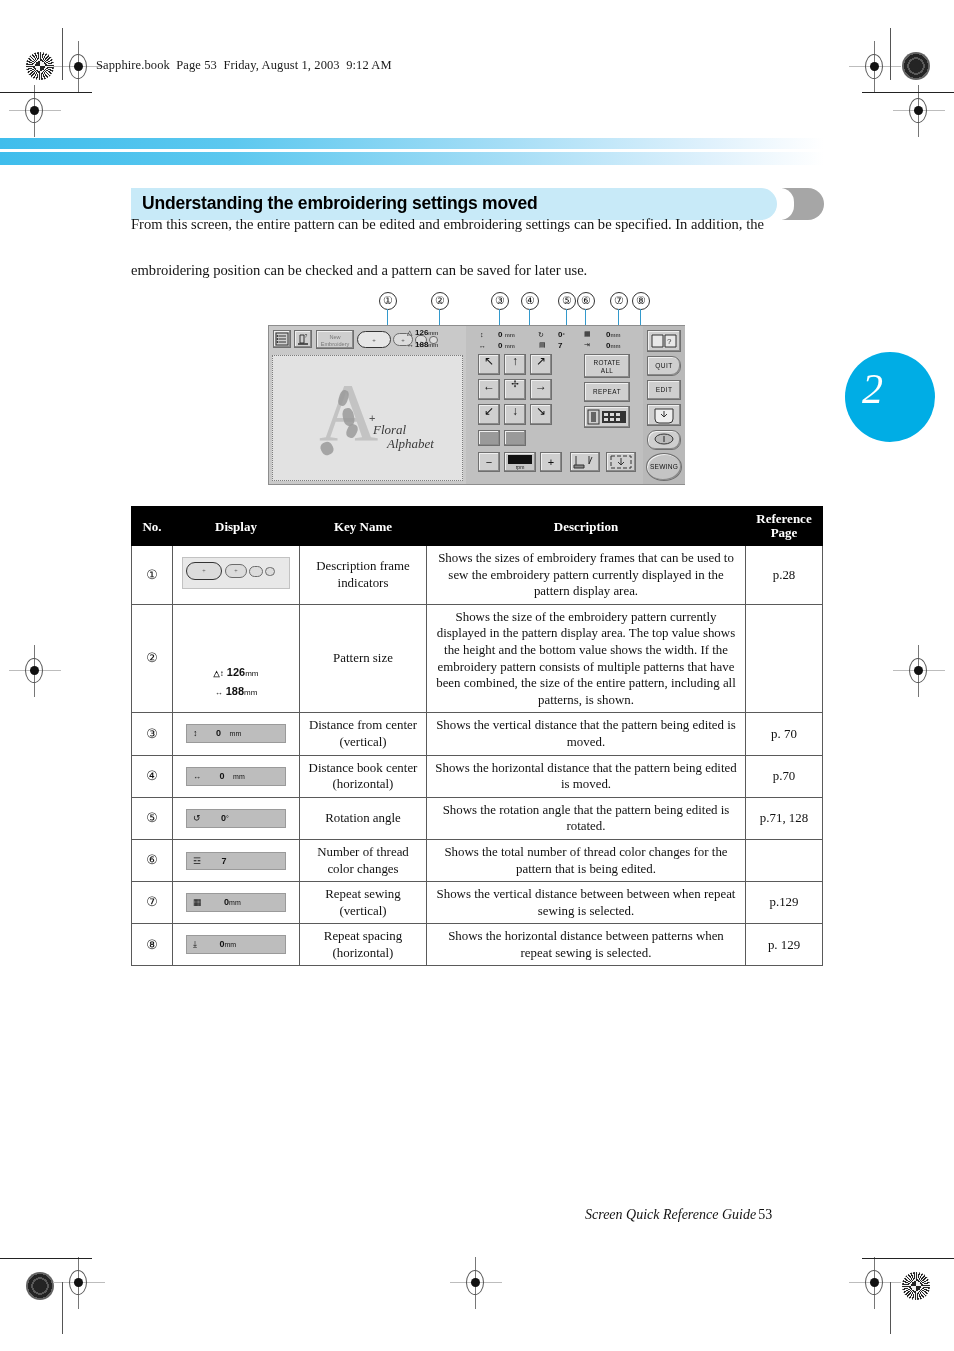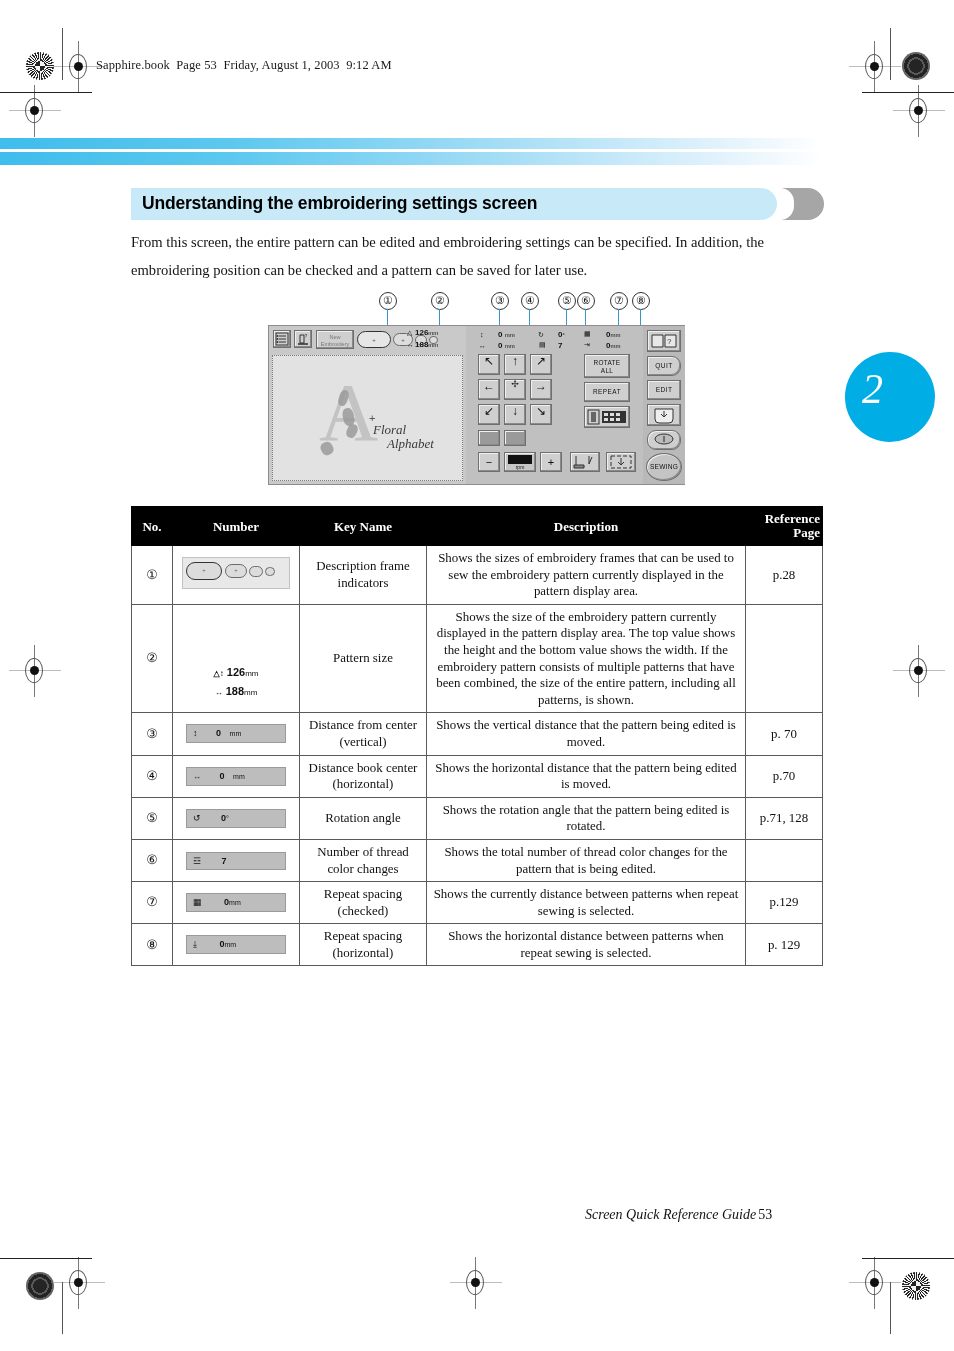--- a/index.html
+++ b/index.html
@@ -186,23 +186,23 @@
 <div class="trimline" style="left:890px;top:1282px;width:1.2px;height:52px;"></div>
 
 <div class="bookhdr">Sapphire.book  Page 53  Friday, August 1, 2003  9:12 AM</div>
 
 <div class="gbar" style="top:138px;width:824px;height:11px;"></div>
 <div class="gbar" style="top:152px;width:824px;height:13px;"></div>
 
 <div class="titlecap"></div>
 <div class="titlecapin"></div>
 <div class="titlebar">
-  <div class="t">Understanding the embroidering settings screen</div>
+  <div class="t">Understanding the embroidering settings moved</div>
 </div>
-<div class="intro" style="top:228px;">From this screen, the entire pattern can be edited and embroidering settings can be specified. In addition, the</div>
+<div class="intro" style="top:210px;">From this screen, the entire pattern can be edited and embroidering settings can be specified. In addition, the</div>
 <div class="intro" style="top:256px;">embroidering position can be checked and a pattern can be saved for later use.</div>
 
 <div class="chapcircle">
   <span>2</span>
 </div>
 
 <div class="callout" style="left:379px;top:292px;">
   <div class="num">①</div>
   </div>
 <div class="lead" style="left:387px;top:309px;height:24px;"></div>
@@ -404,24 +404,24 @@
         </svg></div>
     <div class="sbtn" style="left:3px;top:127px;width:36px;height:28px;border-radius:50%;background:#c4c4c4;">
       <span style="font-size:6.6px;line-height:26px;letter-spacing:.2px;">SEWING</span></div>
   </div>
 </div>
 
 <table class="ref">
   <thead>
     <tr>
       <th style="width:30px;">No.</th>
-      <th style="width:116px;">Number</th>
+      <th style="width:116px;">Display</th>
       <th style="width:116px;">Key Name</th>
       <th>Description</th>
-      <th style="width:66px;line-height:14px;text-align:right;">Reference<br>Page</th>
+      <th style="width:66px;line-height:14px;">Reference<br>Page</th>
     </tr>
   </thead>
   <tbody>
     <tr>
       <td class="no">①</td>
       <td class="disp">
         <span class="cellwhite" style="width:96px;height:24px;">
           <span class="frameico" style="left:3px;top:4px;width:36px;height:18px;border-color:#333;border-width:1.6px;">
               <span style="display:block;margin-top:5px;">+</span>
             </span>
@@ -509,22 +509,22 @@
     </tr>
 
     <tr>
       <td class="no">⑦</td>
       <td class="disp">
         <span class="cellbox" style="width:86px;text-align:left;">
           <span style="font-weight:normal;">▦</span>
           <span style="margin-left:20px;">0</span><span class="u">mm</span>
         </span>
       </td>
-      <td class="key">Repeat spacing (checked)</td>
-      <td class="desc">Shows the currently distance between patterns when repeat sewing is selected.</td>
+      <td class="key">Repeat sewing (vertical)</td>
+      <td class="desc">Shows the vertical distance between between when repeat sewing is selected.</td>
       <td class="ref">p.129</td>
     </tr>
 
     <tr>
       <td class="no">⑧</td>
       <td class="disp">
         <span class="cellbox" style="width:86px;text-align:left;">
           <span style="font-weight:normal;">⤓</span>
           <span style="margin-left:20px;">0</span><span class="u">mm</span>
         </span>

